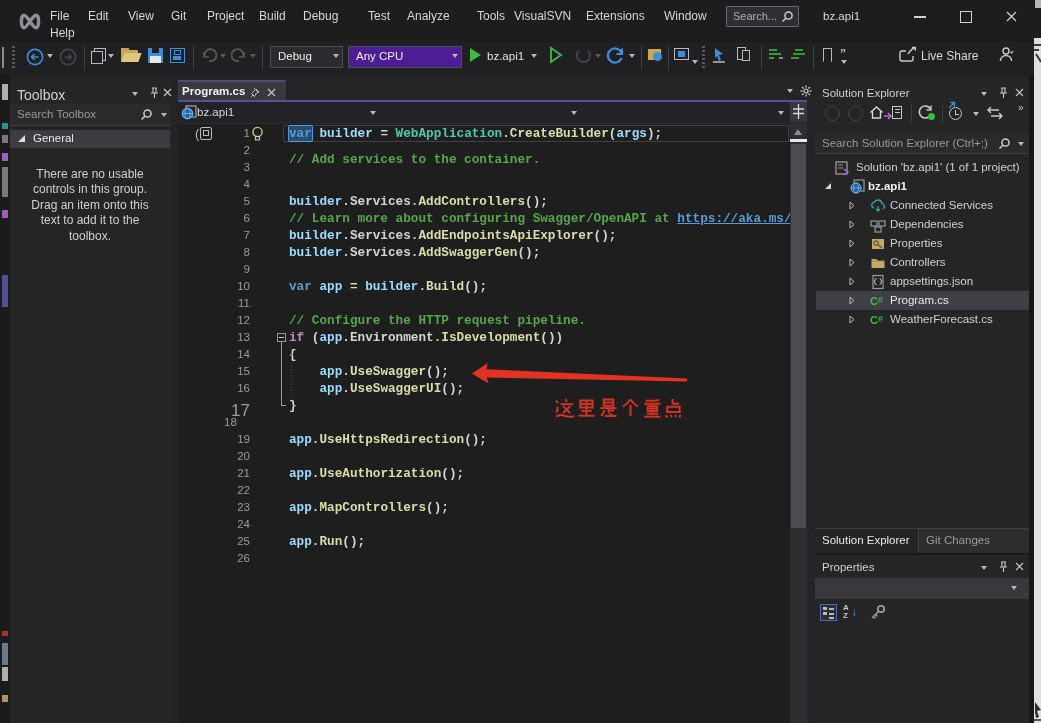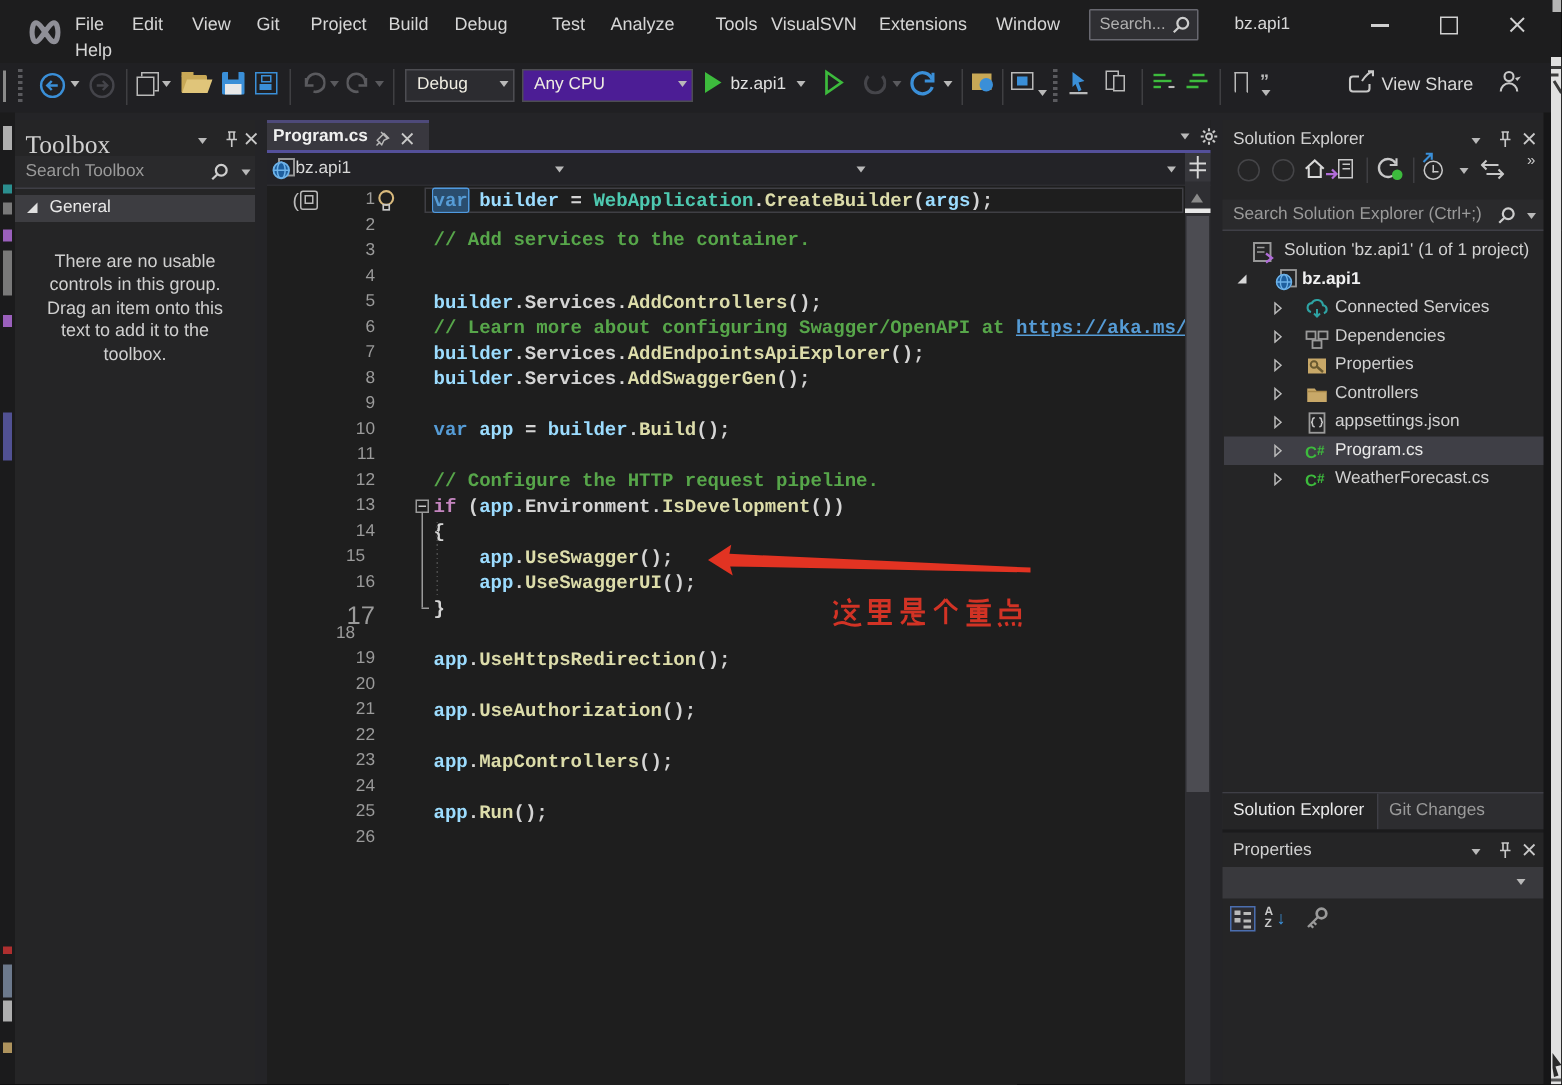--- a/index.html
+++ b/index.html
@@ -57,21 +57,21 @@
       <div class="abs" style="left:2px;top:92px;width:6px;height:30px;background:#8a8a8a;opacity:0.85;"></div>
       <div class="abs" style="left:2px;top:135px;width:6px;height:8px;background:#b06cd8;opacity:0.85;"></div>
       <div class="abs" style="left:2px;top:200px;width:6px;height:32px;background:#5a5aa8;opacity:0.85;"></div>
       <div class="abs" style="left:2px;top:556px;width:6px;height:5px;background:#c83232;opacity:0.85;"></div>
       <div class="abs" style="left:2px;top:568px;width:6px;height:22px;background:#7a8aa0;opacity:0.85;"></div>
       <div class="abs" style="left:2px;top:592px;width:6px;height:14px;background:#c8c8c8;opacity:0.85;"></div>
       <div class="abs" style="left:2px;top:620px;width:6px;height:7px;background:#c8a868;opacity:0.85;"></div>
     </div>
 
   <div class="abs" style="left:10px;top:80px;width:160px;height:643px;background:#252526;">
-    <div class="abs" style="left:7px;top:7px;font-size:17px;color:#d0d0d0;font-family:Liberation Serif, serif;">Toolbox</div>
+    <div class="abs" style="left:7px;top:7px;font-size:14px;color:#d0d0d0;">Toolbox</div>
     <div class="abs dd" style="left:122px;top:12px;"></div>
     <svg class="abs" style="left:139px;top:7px;" width="11" height="12" viewBox="0 0 11 12">
         <path d="M3 1 h5 M4 1 v5 h3 v-5 M2 6 h7 M5.5 6 v5" stroke="#c8c8c8" stroke-width="1.1" fill="none"></path>
       </svg>
     <svg class="abs" style="left:153px;top:8px;" width="9" height="9" viewBox="0 0 9 9">
         <path d="M1 1 L8 8 M8 1 L1 8" stroke="#c8c8c8" stroke-width="1.2"></path>
       </svg>
 
     <div class="abs" style="left:0;top:24px;width:160px;height:22px;background:#2a2a2c;border-bottom:1px solid #3f3f46;box-sizing:border-box;">
       <span style="position:absolute;left:7px;top:4px;font-size:11.5px;color:#9a9a9a;">Search Toolbox</span>
@@ -152,21 +152,21 @@
           <div class="codeline" style="top:136px;left:46px;width:26px;text-align:right;font-family:'Liberation Sans',sans-serif;font-weight:normal;font-size:11.5px;color:#9b9b9b;">9</div>
           <div class="codeline" style="top:153px;left:46px;width:26px;text-align:right;font-family:'Liberation Sans',sans-serif;font-weight:normal;font-size:11.5px;color:#9b9b9b;">10</div>
           <div class="codeline" style="top:153px;left:111px;"><span class="kw">var</span><span class="v"> app</span><span class="fg"> = </span><span class="v">builder</span><span class="fg">.</span><span class="m">Build</span><span class="fg">();</span></div>
           <div class="codeline" style="top:170px;left:46px;width:26px;text-align:right;font-family:'Liberation Sans',sans-serif;font-weight:normal;font-size:11.5px;color:#9b9b9b;">11</div>
           <div class="codeline" style="top:187px;left:46px;width:26px;text-align:right;font-family:'Liberation Sans',sans-serif;font-weight:normal;font-size:11.5px;color:#9b9b9b;">12</div>
           <div class="codeline" style="top:187px;left:111px;"><span class="cm">// Configure the HTTP request pipeline.</span></div>
           <div class="codeline" style="top:204px;left:46px;width:26px;text-align:right;font-family:'Liberation Sans',sans-serif;font-weight:normal;font-size:11.5px;color:#9b9b9b;">13</div>
           <div class="codeline" style="top:204px;left:111px;"><span class="ctl">if</span><span class="fg"> (</span><span class="v">app</span><span class="fg">.Environment.</span><span class="m">IsDevelopment</span><span class="fg">())</span></div>
           <div class="codeline" style="top:221px;left:46px;width:26px;text-align:right;font-family:'Liberation Sans',sans-serif;font-weight:normal;font-size:11.5px;color:#9b9b9b;">14</div>
           <div class="codeline" style="top:221px;left:111px;"><span class="fg">{</span></div>
-          <div class="codeline" style="top:238px;left:46px;width:26px;text-align:center;font-family:'Liberation Sans',sans-serif;font-weight:normal;font-size:11.5px;color:#9b9b9b;">15</div>
+          <div class="codeline" style="top:238px;left:46px;width:26px;text-align:right;font-family:'Liberation Sans',sans-serif;font-weight:normal;font-size:11.5px;color:#9b9b9b;">15</div>
           <div class="codeline" style="top:238px;left:111px;"><span class="fg">    </span><span class="v">app</span><span class="fg">.</span><span class="m">UseSwagger</span><span class="fg">();</span></div>
           <div class="codeline" style="top:255px;left:46px;width:26px;text-align:right;font-family:'Liberation Sans',sans-serif;font-weight:normal;font-size:11.5px;color:#9b9b9b;">16</div>
           <div class="codeline" style="top:255px;left:111px;"><span class="fg">    </span><span class="v">app</span><span class="fg">.</span><span class="m">UseSwaggerUI</span><span class="fg">();</span></div>
           <div class="codeline" style="top:277px;left:46px;width:26px;text-align:right;font-family:'Liberation Sans',sans-serif;font-weight:normal;font-size:17px;color:#9b9b9b;">17</div>
           <div class="codeline" style="top:272px;left:111px;"><span class="fg">}</span></div>
           <div class="codeline" style="top:289px;left:46px;width:26px;text-align:left;font-family:'Liberation Sans',sans-serif;font-weight:normal;font-size:11.5px;color:#9b9b9b;">18</div>
           <div class="codeline" style="top:306px;left:46px;width:26px;text-align:right;font-family:'Liberation Sans',sans-serif;font-weight:normal;font-size:11.5px;color:#9b9b9b;">19</div>
           <div class="codeline" style="top:306px;left:111px;"><span class="v">app</span><span class="fg">.</span><span class="m">UseHttpsRedirection</span><span class="fg">();</span></div>
           <div class="codeline" style="top:323px;left:46px;width:26px;text-align:right;font-family:'Liberation Sans',sans-serif;font-weight:normal;font-size:11.5px;color:#9b9b9b;">20</div>
           <div class="codeline" style="top:340px;left:46px;width:26px;text-align:right;font-family:'Liberation Sans',sans-serif;font-weight:normal;font-size:11.5px;color:#9b9b9b;">21</div>
@@ -562,19 +562,19 @@
     </svg>
     <div class="abs sep" style="left:813px;top:46px;height:24px;"></div>
     <div class="abs" style="left:823px;top:48px;width:9px;height:13px;border:1.3px solid #b9b9b9;border-bottom:none;box-sizing:border-box;"></div>
     <div class="abs" style="left:823px;top:58px;width:9px;height:4px;background:#202023;clip-path:polygon(0 0,100% 0,100% 100%,50% 35%,0 100%);border-left:1.3px solid #b9b9b9;border-right:1.3px solid #b9b9b9;box-sizing:border-box;"></div>
     <div class="abs" style="left:840px;top:47px;font-size:12px;color:#b9b9b9;font-weight:bold;">”</div>
     <div class="abs" style="left:841px;top:60px;width:0;height:0;border-left:3.5px solid transparent;border-right:3.5px solid transparent;border-top:4px solid #b9b9b9;"></div>
     <svg class="abs" style="left:898px;top:46px;" width="19" height="18" viewBox="0 0 19 18">
       <path d="M8 5 H4 a2 2 0 0 0 -2 2 v6 a2 2 0 0 0 2 2 h9 a2 2 0 0 0 2 -2 v-3" fill="none" stroke="#c8c8c8" stroke-width="1.4"></path>
       <path d="M10 8 q4 -6 7 -6 M14 1.5 h3.3 v3.3" fill="none" stroke="#c8c8c8" stroke-width="1.4"></path>
     </svg>
-    <div class="abs" style="left:921px;top:49px;font-size:12px;color:#d8d8d8;">View Share</div>
+    <div class="abs" style="left:921px;top:49px;font-size:12px;color:#d8d8d8;">Live Share</div>
     <svg class="abs" style="left:998px;top:46px;" width="17" height="17" viewBox="0 0 17 17">
       <circle cx="8" cy="5" r="3" fill="none" stroke="#c8c8c8" stroke-width="1.4"></circle>
       <path d="M2.5 15 a5.5 5.5 0 0 1 11 0" fill="none" stroke="#c8c8c8" stroke-width="1.4"></path>
       <path d="M12 6 l4 -1 -2.5 3" fill="#c8c8c8"></path>
     </svg>
   </div>
 
 </body></html>

